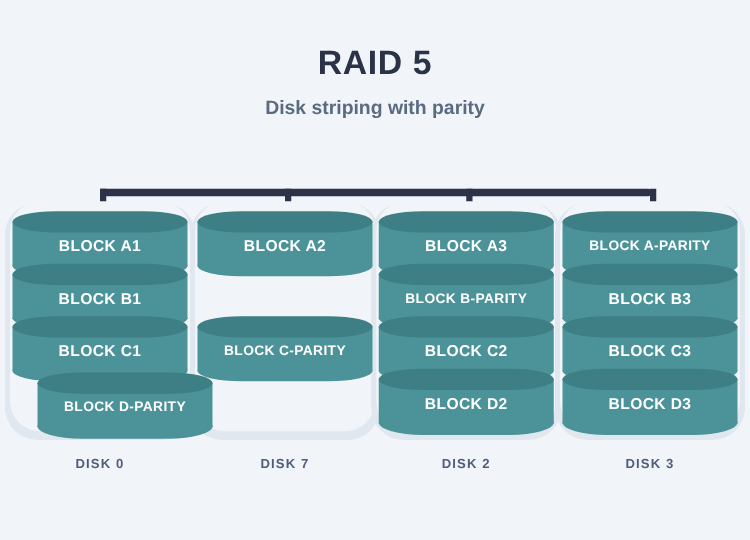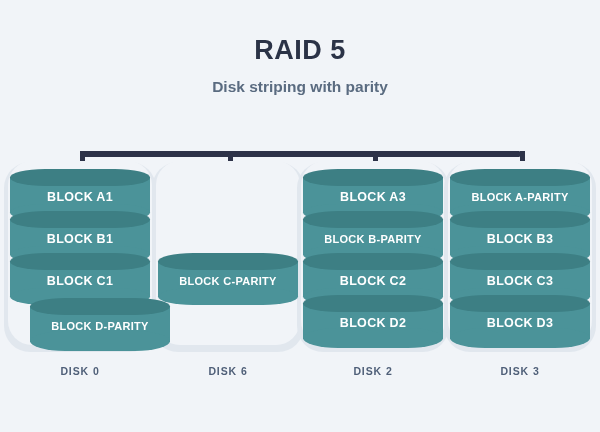--- a/index.html
+++ b/index.html
@@ -219,29 +219,35 @@
           </div>
         </div>
       </div>
       <div class="disk-name" style="left: 10px;">DISK 0</div>
       <div class="bus-drop" style="left: 228px;"></div>
       <div class="disk" style="left: 158px;">
         <div class="disk-halo">
           <div class="disk-halo-inner"></div>
         </div>
         <div class="stack">
+          <div class="block" style="top: 0px; z-index: 1;">
+            <div class="cyl-body"></div>
+            <div class="cyl-bottom"></div>
+            <div class="cyl-top"></div>
+            <div class="block-label">BLOCK A2</div>
+          </div>
           <div class="block" style="top: 84px; z-index: 3;">
             <div class="cyl-body"></div>
             <div class="cyl-bottom"></div>
             <div class="cyl-top"></div>
             <div class="block-label parity">BLOCK C-PARITY</div>
           </div>
         </div>
       </div>
-      <div class="disk-name" style="left: 158px;">DISK 6</div>
+      <div class="disk-name" style="left: 158px;">DISK 7</div>
       <div class="bus-drop" style="left: 373px;"></div>
       <div class="disk" style="left: 303px;">
         <div class="disk-halo">
           <div class="disk-halo-inner"></div>
         </div>
         <div class="stack">
           <div class="block" style="top: 0px; z-index: 1;">
             <div class="cyl-body"></div>
             <div class="cyl-bottom"></div>
             <div class="cyl-top"></div>

